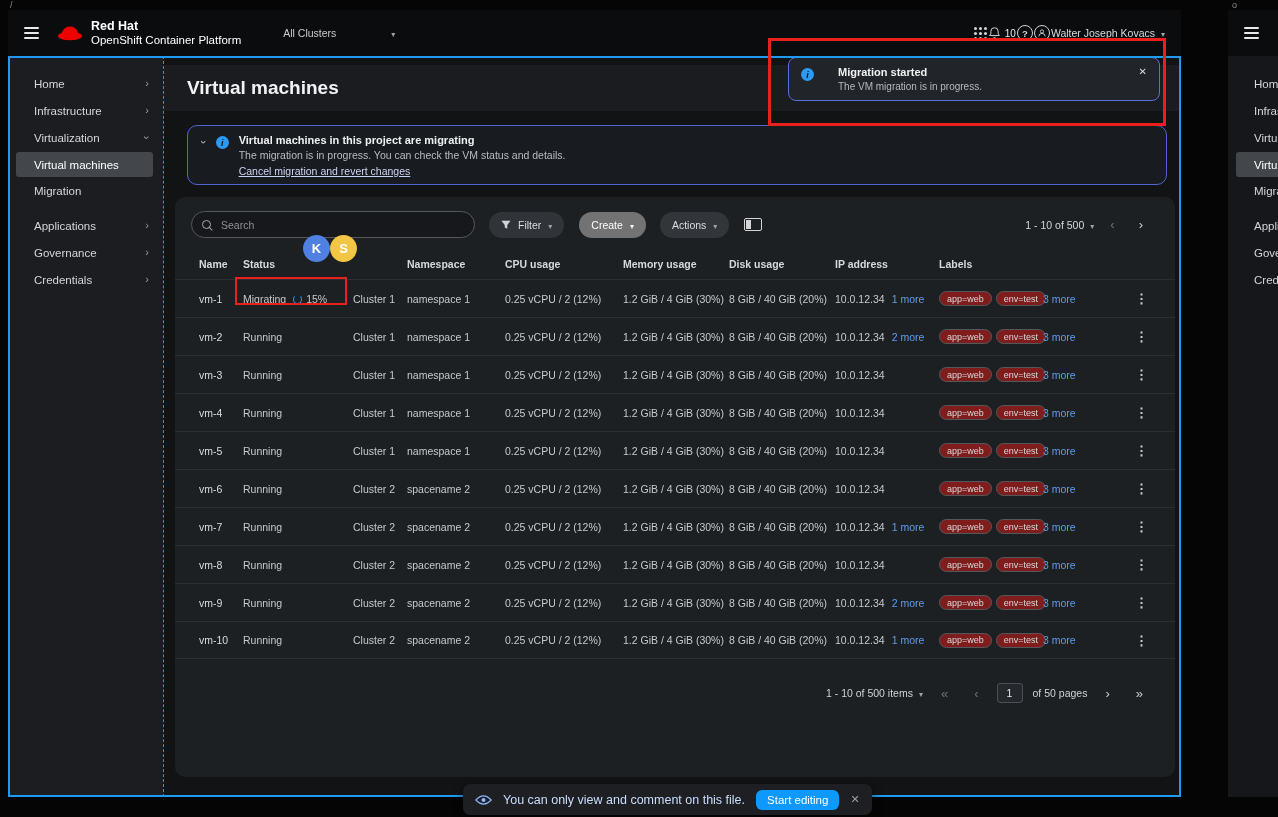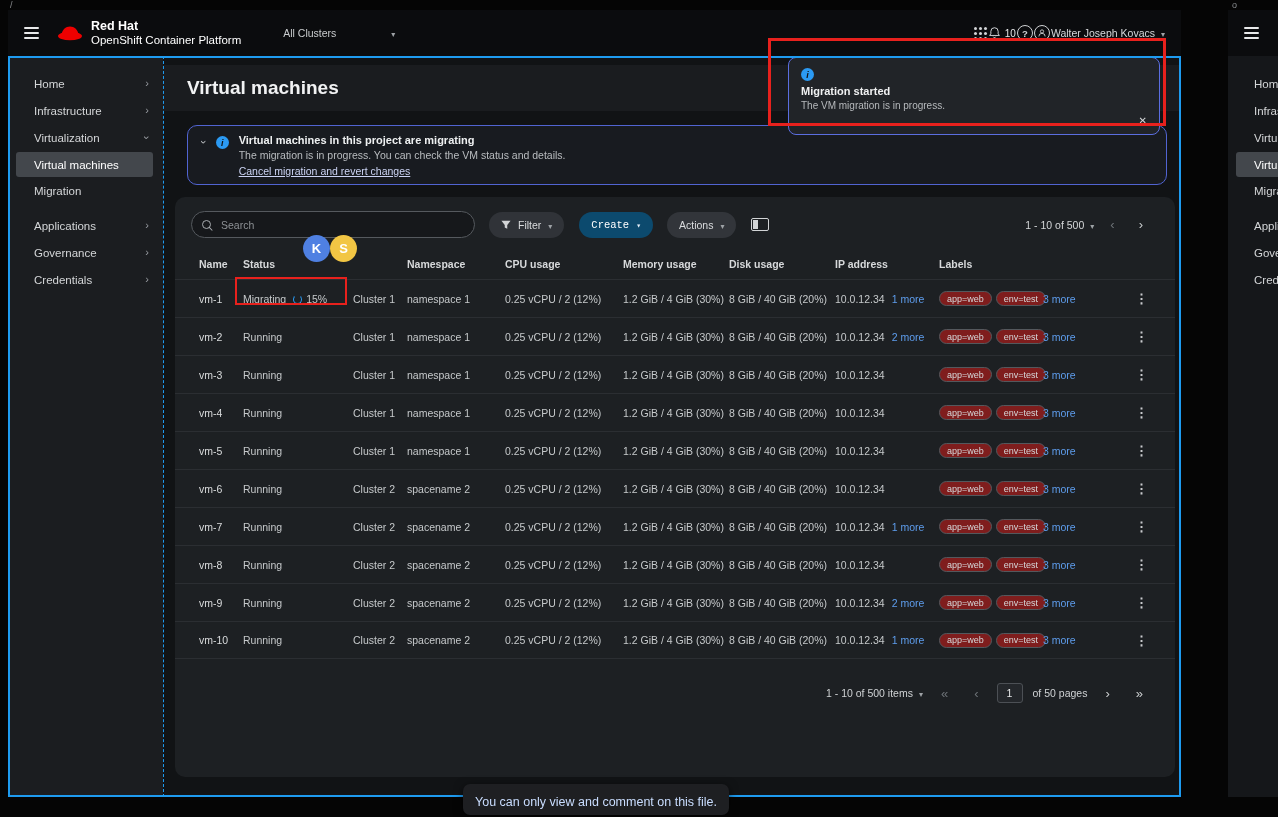--- a/index.html
+++ b/index.html
@@ -74,21 +74,21 @@
   .toolbar { display:flex; align-items:center; height:27px; margin:14px 16px 0; }
   .search-box { width:284px; height:27px; border:1px solid #55595e; border-radius:14px; background:#16181b;
     display:flex; align-items:center; padding:0 10px; gap:8px; }
   .search-ic { width:11px; height:12px; position:relative; flex-shrink:0; }
   .search-ic::before { content:""; position:absolute; width:7px; height:7px; border:1.3px solid #a7abaf; border-radius:50%; left:0; top:1px; }
   .search-ic::after { content:""; position:absolute; width:4.5px; height:1.4px; background:#a7abaf; transform:rotate(45deg); left:6px; top:9px; }
   .search-input { background:transparent; border:none; outline:none; color:#d6d8da; font-size:10.5px; flex:1; min-width:0; }
   .search-input::placeholder { color:#8d9195; }
   .pill-btn { height:26px; border-radius:13px; display:inline-flex; align-items:center; gap:7px; padding:0 12px; font-size:10.5px; cursor:pointer; white-space:nowrap; }
   .btn-filter { background:#303338; color:#dadcde; margin-left:14px; }
-  .btn-create { background:#0c4a6e; color:#ffffff; margin-left:15px;font-family:Liberation Mono, monospace; }
+  .btn-create { background:#737373; color:#ffffff; margin-left:15px; }
   .btn-create .caret-down::after { color:#eaf3fc; }
   .btn-actions { background:#32353a; color:#dadcde; margin-left:14px; }
   .col-icon { margin-left:15px; width:18px; height:13px; border:1.5px solid #d2d4d6; border-radius:2px; position:relative; cursor:pointer; }
   .col-icon::before { content:""; position:absolute; left:1px; top:1px; bottom:1px; width:5px; background:#d2d4d6; }
   .toolbar-right { margin-left:auto; display:flex; align-items:center; gap:8px; font-size:10.5px; color:#d4d6d8; padding-right:8px; }
   .tb-range { display:flex; align-items:center; gap:6px; cursor:pointer; }
   .pg-nav { font-size:13px; color:#6d7277; padding:0 8px; }
   .pg-nav.on { color:#c9ccce; cursor:pointer; }
   .ch-l::after { content:"‹"; } .ch-r::after { content:"›"; }
   .ch-ll::after { content:"«"; } .ch-rr::after { content:"»"; }
@@ -113,36 +113,36 @@
   .presence { position:absolute; top:38px; left:128px; display:flex; z-index:4; }
   .avatar { width:27px; height:27px; border-radius:50%; display:flex; align-items:center; justify-content:center;
     font-size:13px; font-weight:bold; color:#fff; }
 
   .foot-pag { position:absolute; right:24px; top:486px; display:flex; align-items:center; gap:10px; font-size:10.5px; color:#cfd2d4; }
   .page-input { width:26px; height:20px; background:#24272b; border:1px solid #4c5055; border-radius:3px; color:#e8e9ea;
     text-align:center; font-size:10.5px; outline:none; }
 
   
   .toast { position:absolute; left:780px; top:47px; width:372px; background:#212428; border:1.5px solid #5b6ee0; border-radius:8px;
-    padding:8px 12px; display:flex; gap:4px; align-items:flex-start; z-index:20;flex-direction:column; }
+    padding:8px 12px; display:flex; gap:24px; align-items:flex-start; z-index:20; }
   .toast-title { font-size:11px; font-weight:bold; color:#f0f1f2; }
   .toast-desc { font-size:10px; color:#b6b9bc; margin-top:3px; }
   .toast-close { margin-left:auto; color:#d6d8da; font-size:10px; cursor:pointer; }
   .x-ic::after { content:"✕"; }
 
   
   .sel-box { position:absolute; left:0; top:46px; width:1173px; height:741px; border:2px solid #1e9bf0; z-index:25; pointer-events:none; }
   .sel-dash { position:absolute; left:155px; top:46px; height:741px; width:0; border-left:1px dashed #1e9bf0; z-index:25; pointer-events:none; }
   .red-rect { position:absolute; border:3px solid #e8211d; z-index:30; pointer-events:none; }
   #rect-toast { left:760px; top:28px; width:398px; height:88px; }
   #rect-status { left:227px; top:267px; width:112px; height:28px; border-width:2.5px; }
 
   
   .fig-bar { position:absolute; left:463px; top:784px; height:31px; background:#1e1f22; border-radius:7px;
-    display:flex; align-items:center; padding:0 12px; gap:11px; z-index:40; box-shadow:0 2px 10px rgba(0,0,0,.55);flex-direction:column; }
+    display:flex; align-items:center; padding:0 12px; gap:11px; z-index:40; box-shadow:0 2px 10px rgba(0,0,0,.55); }
   .fig-msg { font-size:12.5px; color:#c9ddff; white-space:nowrap; }
   .fig-btn { background:#0d99ff; color:#fff; font-size:11.5px; border-radius:6px; padding:4px 11px; cursor:pointer; white-space:nowrap; border:none; }
   .fig-close { color:#9aa0a6; font-size:11px; cursor:pointer; }
 </style>
 </head>
 <body>
 
 <span class="frame-label" id="label-main">/</span>
 <span class="frame-label" id="label-mini">o</span>
 

